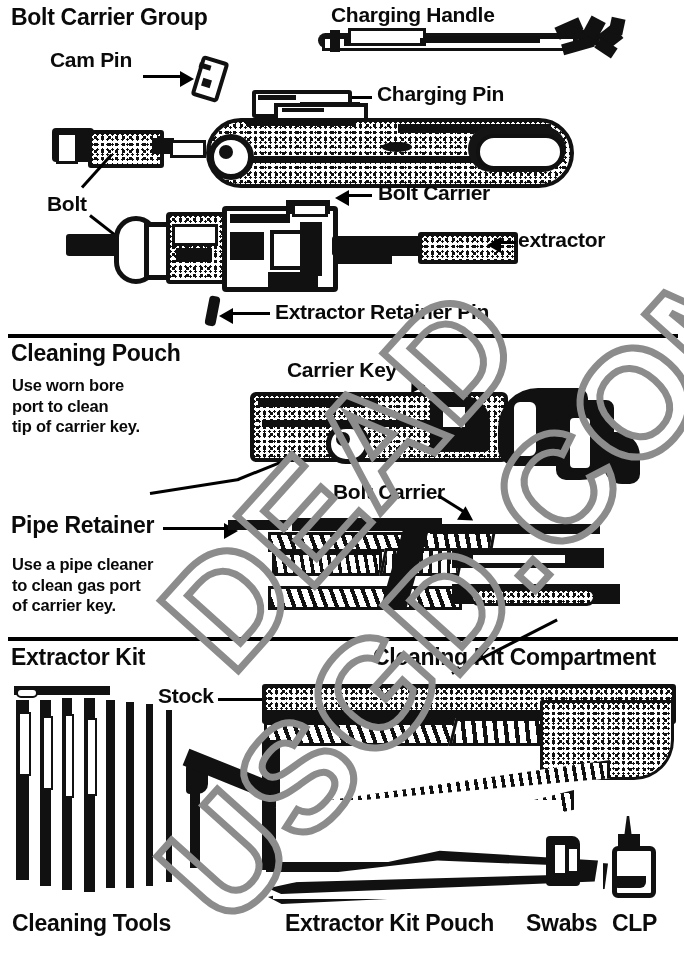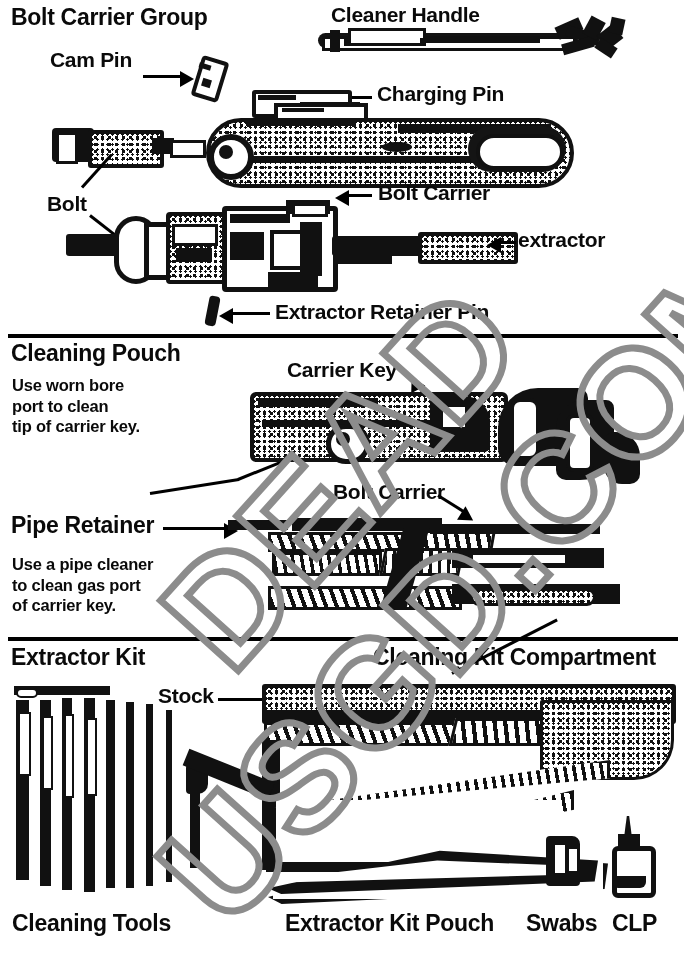--- a/index.html
+++ b/index.html
@@ -62,21 +62,21 @@
 </style>
 </head>
 <body>
 
 <div id="page">
 
   <div>
 
     <div class="lbl h1" style="left:11px;top:4px;">Bolt Carrier Group</div>
 
-    <div class="lbl h2" style="left:331px;top:3px;">Cleaner Handle</div>
+    <div class="lbl h2" style="left:331px;top:3px;">Charging Handle</div>
 
     <div>
       <div class="tube" style="left:318px;top:33px;width:260px;height:15px;"></div>
       <div class="outline" style="left:322px;top:36px;width:248px;height:9px;border-width:3px;"></div>
       <div class="solid" style="left:330px;top:30px;width:10px;height:22px;"></div>
       <div class="solid" style="left:344px;top:38px;width:60px;height:8px;"></div>
       <div class="outline" style="left:348px;top:28px;width:72px;height:12px;border-width:3px;"></div>
       <div class="solid" style="left:420px;top:38px;width:120px;height:5px;"></div>
       <div class="solid" style="left:556px;top:22px;width:26px;height:13px;transform:rotate(-24deg);"></div>
       <div class="solid" style="left:566px;top:30px;width:34px;height:11px;transform:rotate(18deg);"></div>

